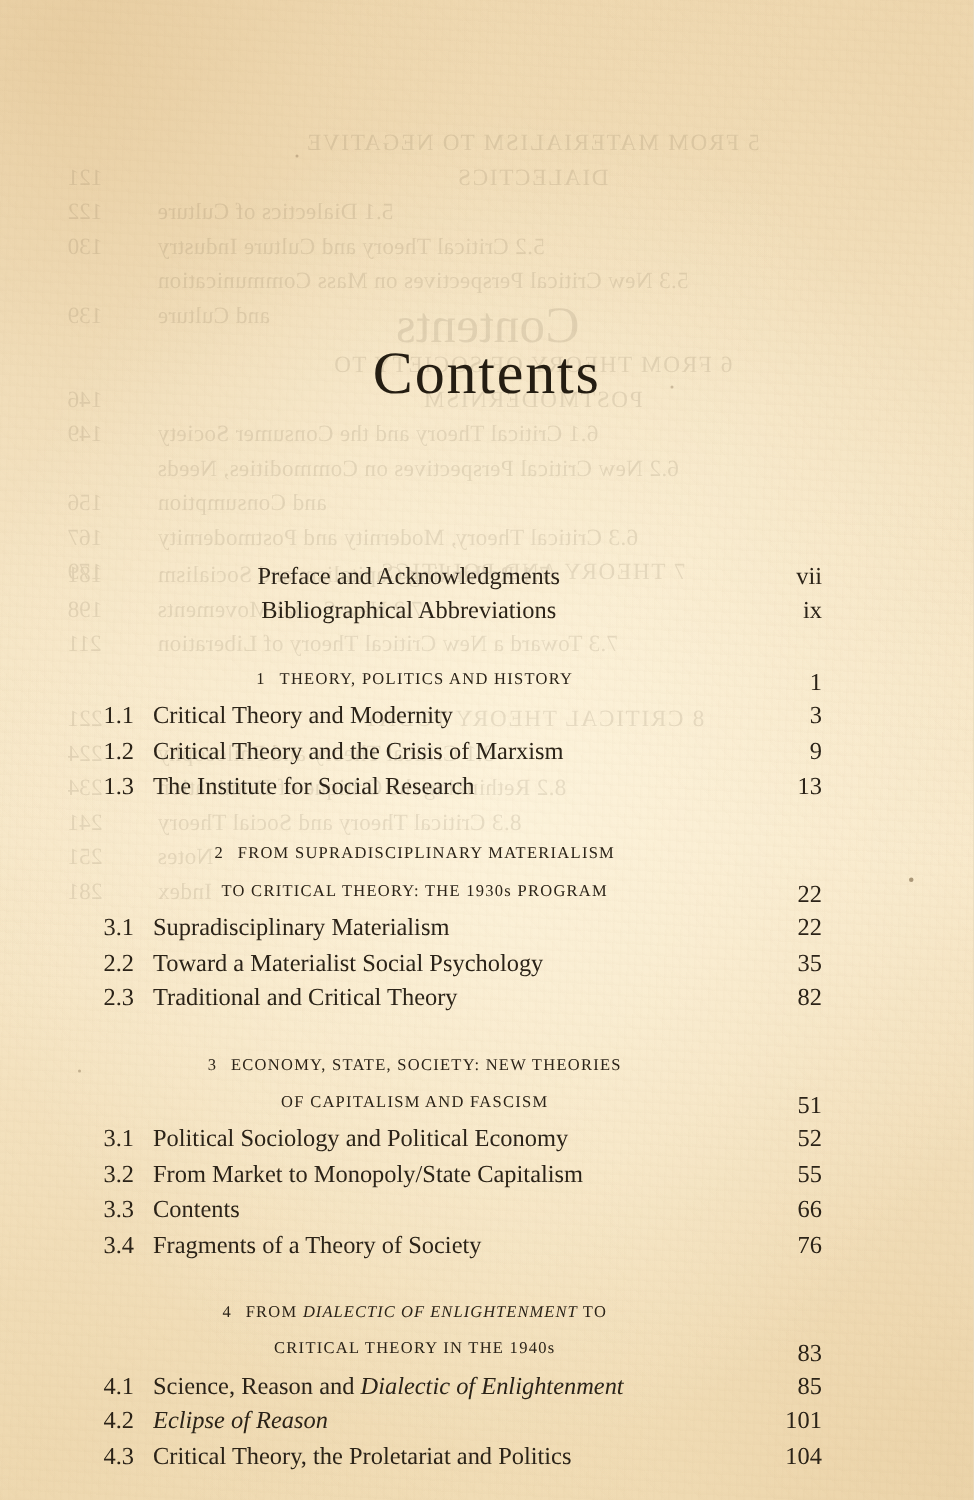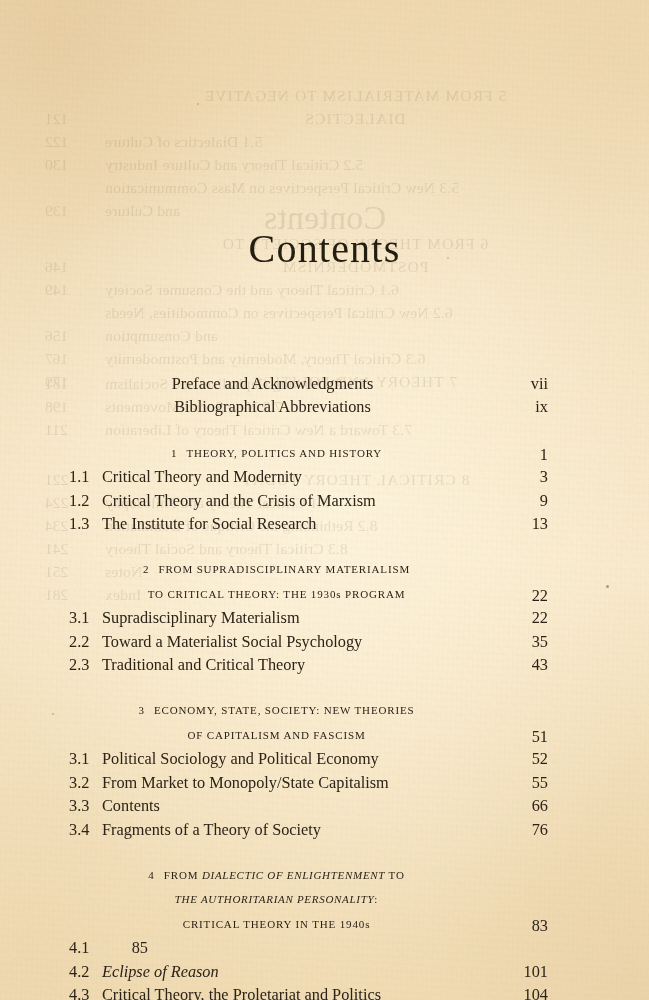--- a/index.html
+++ b/index.html
@@ -111,20 +111,21 @@
   .chap-wrap { position: relative; }
 
   
   .sub {
     display: flex;
     align-items: baseline;
     font-size: 16.3px;
     line-height: 23.4px;
     padding-left: 26px;
     white-space: nowrap;
+    justify-content: center;
   }
   .sub .snum { width: 33px; flex: 0 0 33px; letter-spacing: 0; }
   .sub .stext { flex: 1 1 auto; overflow: hidden; }
   .sub i, .fm i { font-style: italic; }
 
   .label { flex: 1 1 auto; text-align: center; }
 
   .pg {
     position: absolute;
     right: 0;
@@ -310,21 +311,21 @@
           <span class="pg-inline">22</span>
         </div>
         <div class="sub">
           <span class="snum">2.2</span>
           <span class="stext">Toward a Materialist Social Psychology</span>
           <span class="pg-inline">35</span>
         </div>
         <div class="sub">
           <span class="snum">2.3</span>
           <span class="stext">Traditional and Critical Theory</span>
-          <span class="pg-inline">43</span>
+          <span class="pg-inline">82</span>
         </div>
       </div>
       <div class="chap-group">
         <div class="chap-wrap">
           <div class="chap-title">
             <span class="tline"><span class="cnum">3</span>ECONOMY, STATE, SOCIETY: NEW THEORIES</span>
             <span class="tline">OF CAPITALISM AND FASCISM</span>
           </div>
           <span class="pg" style="bottom: 0px;">51</span>
         </div>
@@ -346,27 +347,27 @@
         <div class="sub">
           <span class="snum">3.4</span>
           <span class="stext">Fragments of a Theory of Society</span>
           <span class="pg-inline">76</span>
         </div>
       </div>
       <div class="chap-group">
         <div class="chap-wrap">
           <div class="chap-title">
             <span class="tline"><span class="cnum">4</span>FROM <i>DIALECTIC OF ENLIGHTENMENT</i> TO</span>
-            <span class="tline"><i>THE AUTHORITARIAN PERSONALITY</i>:</span>
             <span class="tline">CRITICAL THEORY IN THE 1940s</span>
           </div>
           <span class="pg" style="bottom: 0px;">83</span>
         </div>
         <div class="sub">
           <span class="snum">4.1</span>
+          <span class="stext">Science, Reason and <i>Dialectic of Enlightenment</i></span>
           <span class="pg-inline">85</span>
         </div>
         <div class="sub">
           <span class="snum">4.2</span>
           <span class="stext"><i>Eclipse of Reason</i></span>
           <span class="pg-inline">101</span>
         </div>
         <div class="sub">
           <span class="snum">4.3</span>
           <span class="stext">Critical Theory, the Proletariat and Politics</span>

